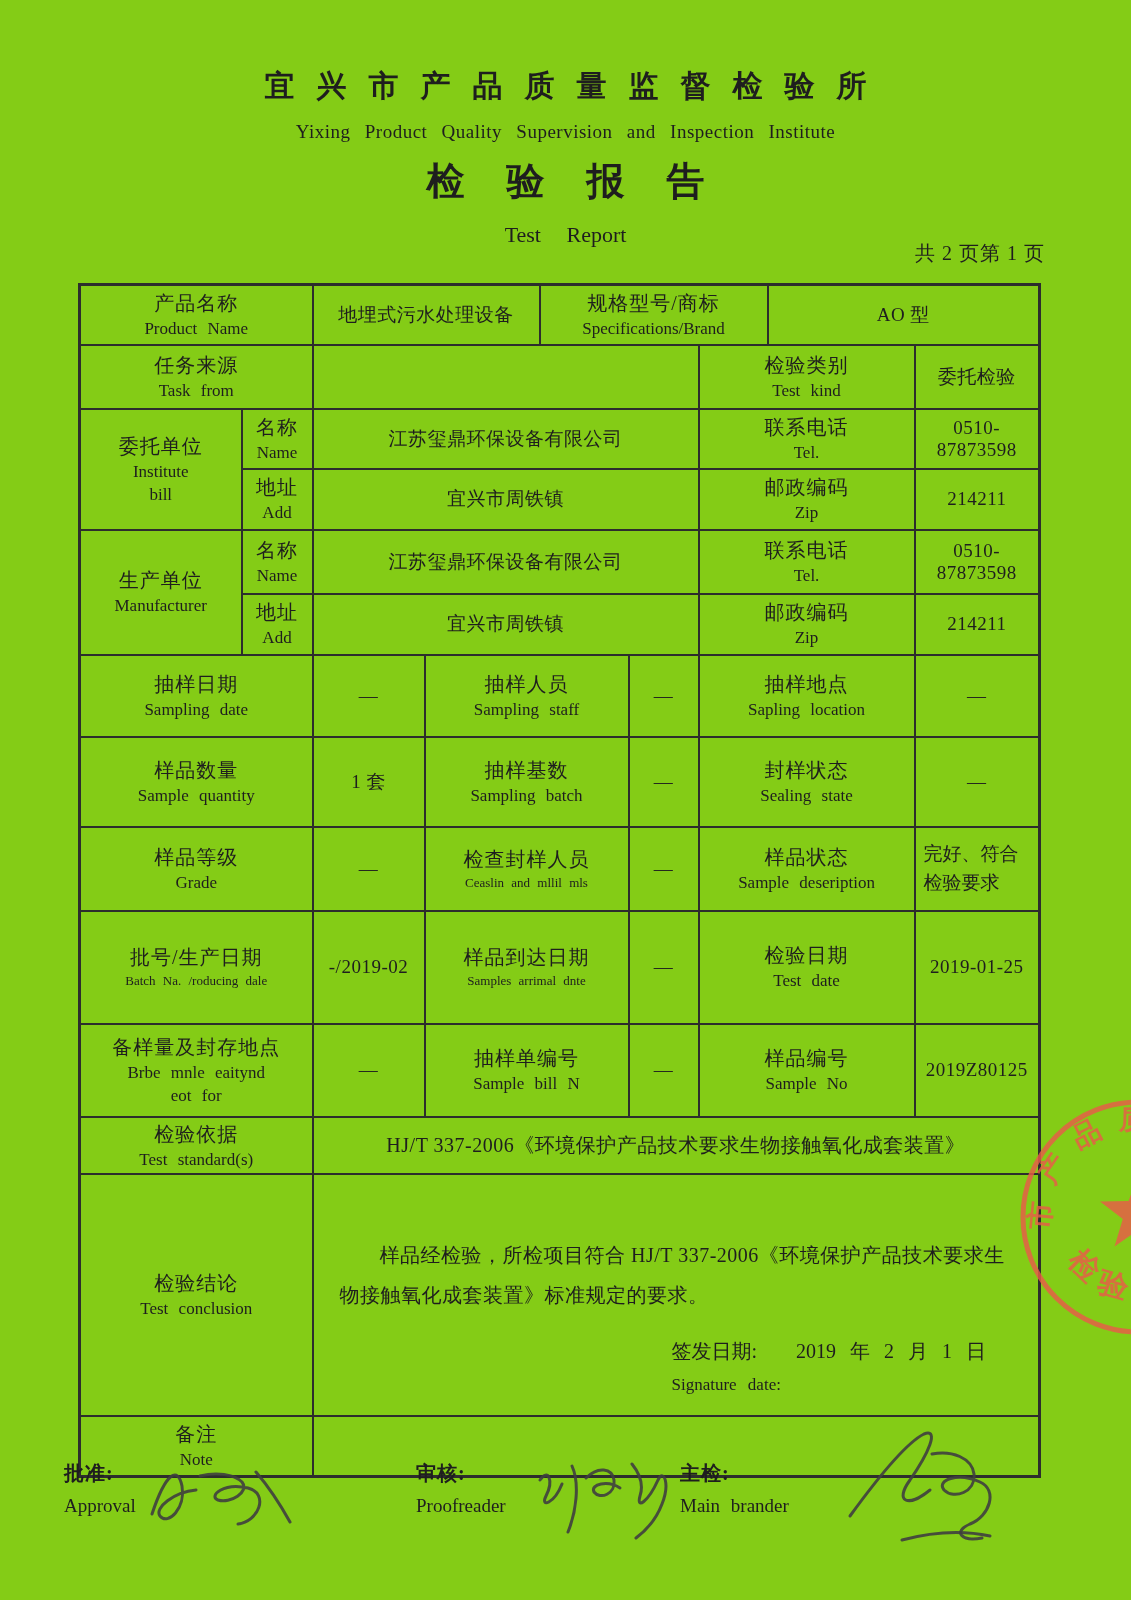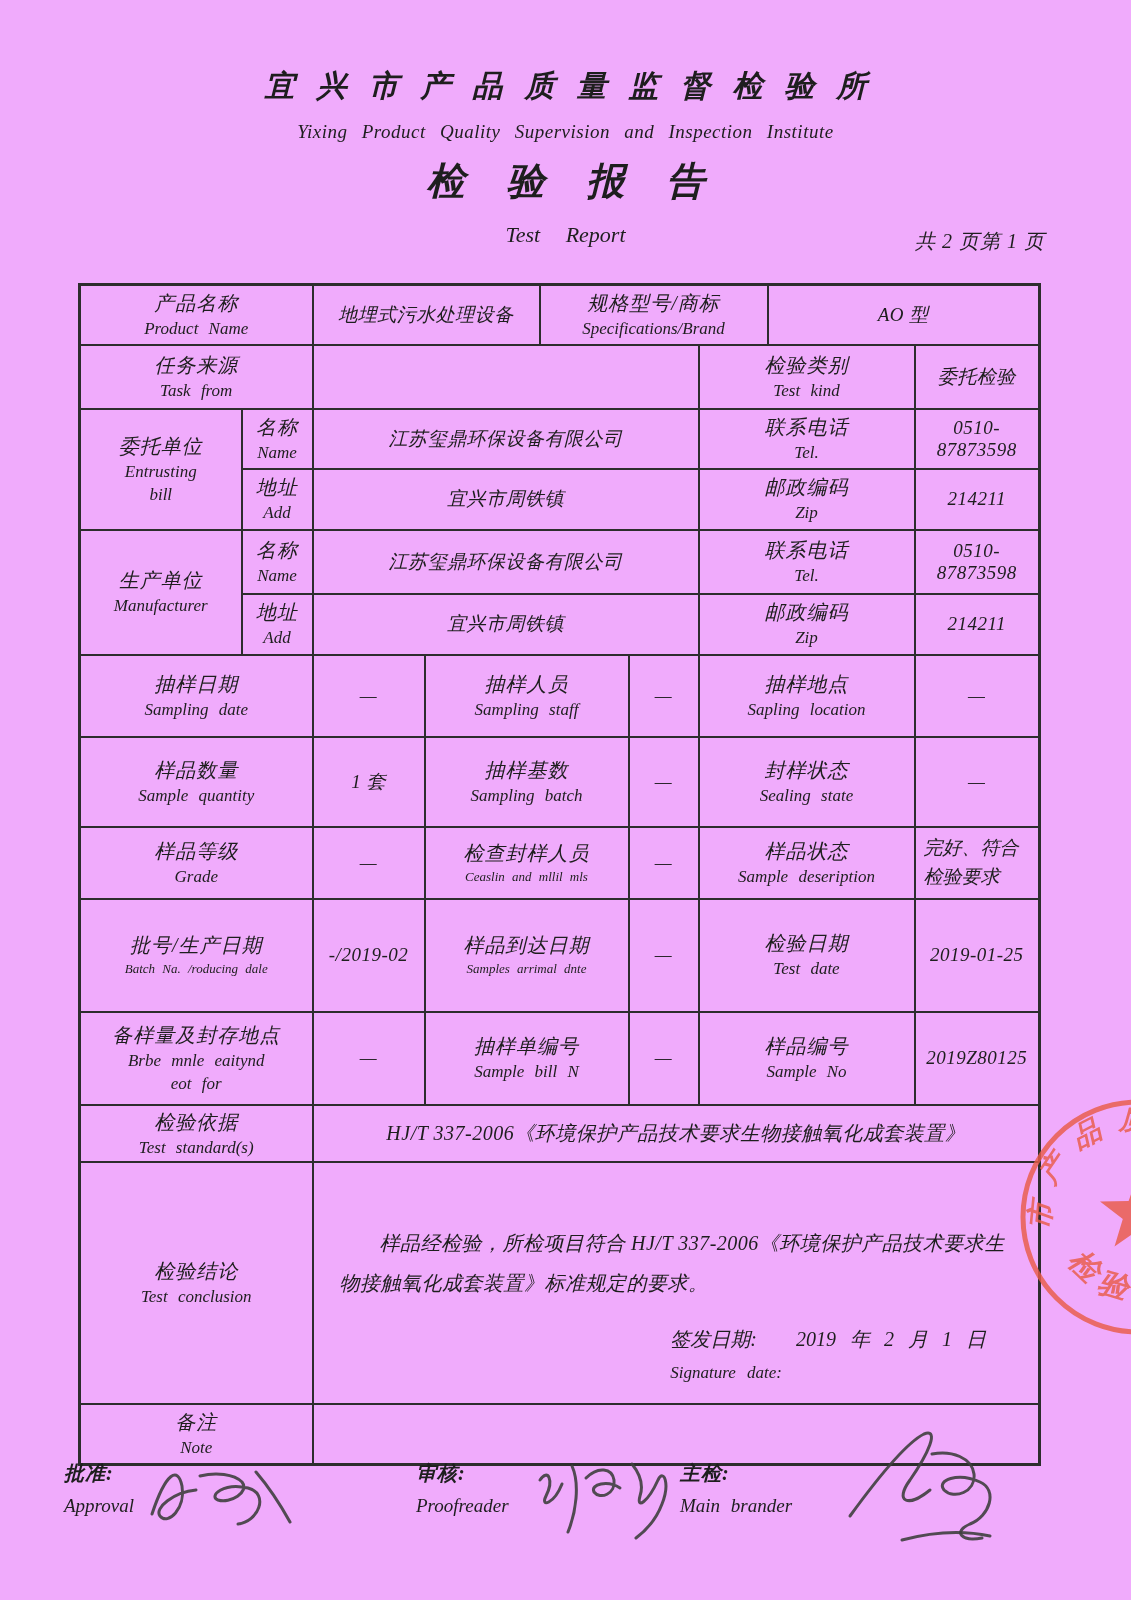--- a/index.html
+++ b/index.html
@@ -1,33 +1,32 @@
 <!DOCTYPE html>
 <html><head>
 <meta charset="utf-8">
 <style>
   html,body{margin:0;padding:0;background:#e8e8e8;}
   .page{
     position:relative;width:1131px;height:1600px;margin:0 auto;
-    background:#f0abfc;overflow:hidden;color:#1e1e1e;
+    background:#84cc16;overflow:hidden;color:#1e1e1e;
     font-family:"Liberation Serif","DejaVu Serif",serif;
-    font-style:italic;
   }
   
   .inst-cn{position:absolute;top:66px;left:0;width:100%;text-align:center;
     font-size:30px;font-weight:600;letter-spacing:22px;text-indent:22px;}
   .inst-en{position:absolute;top:121px;left:0;width:100%;text-align:center;
     font-size:19px;word-spacing:9px;letter-spacing:.5px;}
   .title-cn{position:absolute;top:156px;left:0;width:100%;text-align:center;
     font-size:38px;font-weight:700;letter-spacing:42px;text-indent:42px;}
   .report-line{position:absolute;top:222px;left:0;width:100%;height:30px;font-size:20px;}
   .report-no{position:absolute;left:64px;top:0;letter-spacing:1px;}
   .title-en{position:absolute;left:0;width:100%;text-align:center;top:0;
     font-size:22px;word-spacing:20px;}
-  .page-info{position:absolute;right:86px;top:6px;letter-spacing:1px;}
+  .page-info{position:absolute;right:86px;top:18px;letter-spacing:1px;}
   
   table.report{position:absolute;left:78px;top:283px;border-collapse:collapse;
     table-layout:fixed;width:960px;border:3px solid #2d2d2d;}
   table.report td{border:2px solid #2d2d2d;text-align:center;vertical-align:middle;
     padding:2px 4px;overflow:hidden;}
   .cn{font-size:20px;letter-spacing:1px;line-height:1.45;}
   .en{font-size:17px;word-spacing:6px;line-height:1.35;}
   .en-sm{font-size:13px;word-spacing:4px;line-height:1.4;}
   .val{font-size:19px;letter-spacing:.5px;}
   .val-left{text-align:left !important;padding-left:8px !important;font-size:19px;line-height:1.5;}
@@ -98,21 +97,21 @@
       <td colspan="2">
         <div class="cn">检验类别</div>
         <div class="en">Test kind</div>
       </td>
       <td class="val">委托检验</td>
     </tr>
 
     <tr style="height:60px">
       <td rowspan="2">
         <div class="cn">委托单位</div>
-        <div class="en">Entrusting</div>
+        <div class="en">Institute</div>
         <div class="en">bill</div>
       </td>
       <td>
         <div class="cn">名称</div>
         <div class="en">Name</div>
       </td>
       <td colspan="4" class="val">江苏玺鼎环保设备有限公司</td>
       <td colspan="2">
         <div class="cn">联系电话</div>
         <div class="en">Tel.</div>
@@ -190,21 +189,21 @@
         <div class="en">Sampling batch</div>
       </td>
       <td class="val">—</td>
       <td colspan="2">
         <div class="cn">封样状态</div>
         <div class="en">Sealing state</div>
       </td>
       <td class="val">—</td>
     </tr>
 
-    <tr style="height:72px">
+    <tr style="height:84px">
       <td colspan="2">
         <div class="cn">样品等级</div>
         <div class="en">Grade</div>
       </td>
       <td class="val">—</td>
       <td colspan="2">
         <div class="cn">检查封样人员</div>
         <div class="en-sm">Ceaslin and mllil mls</div>
       </td>
       <td class="val">—</td>

